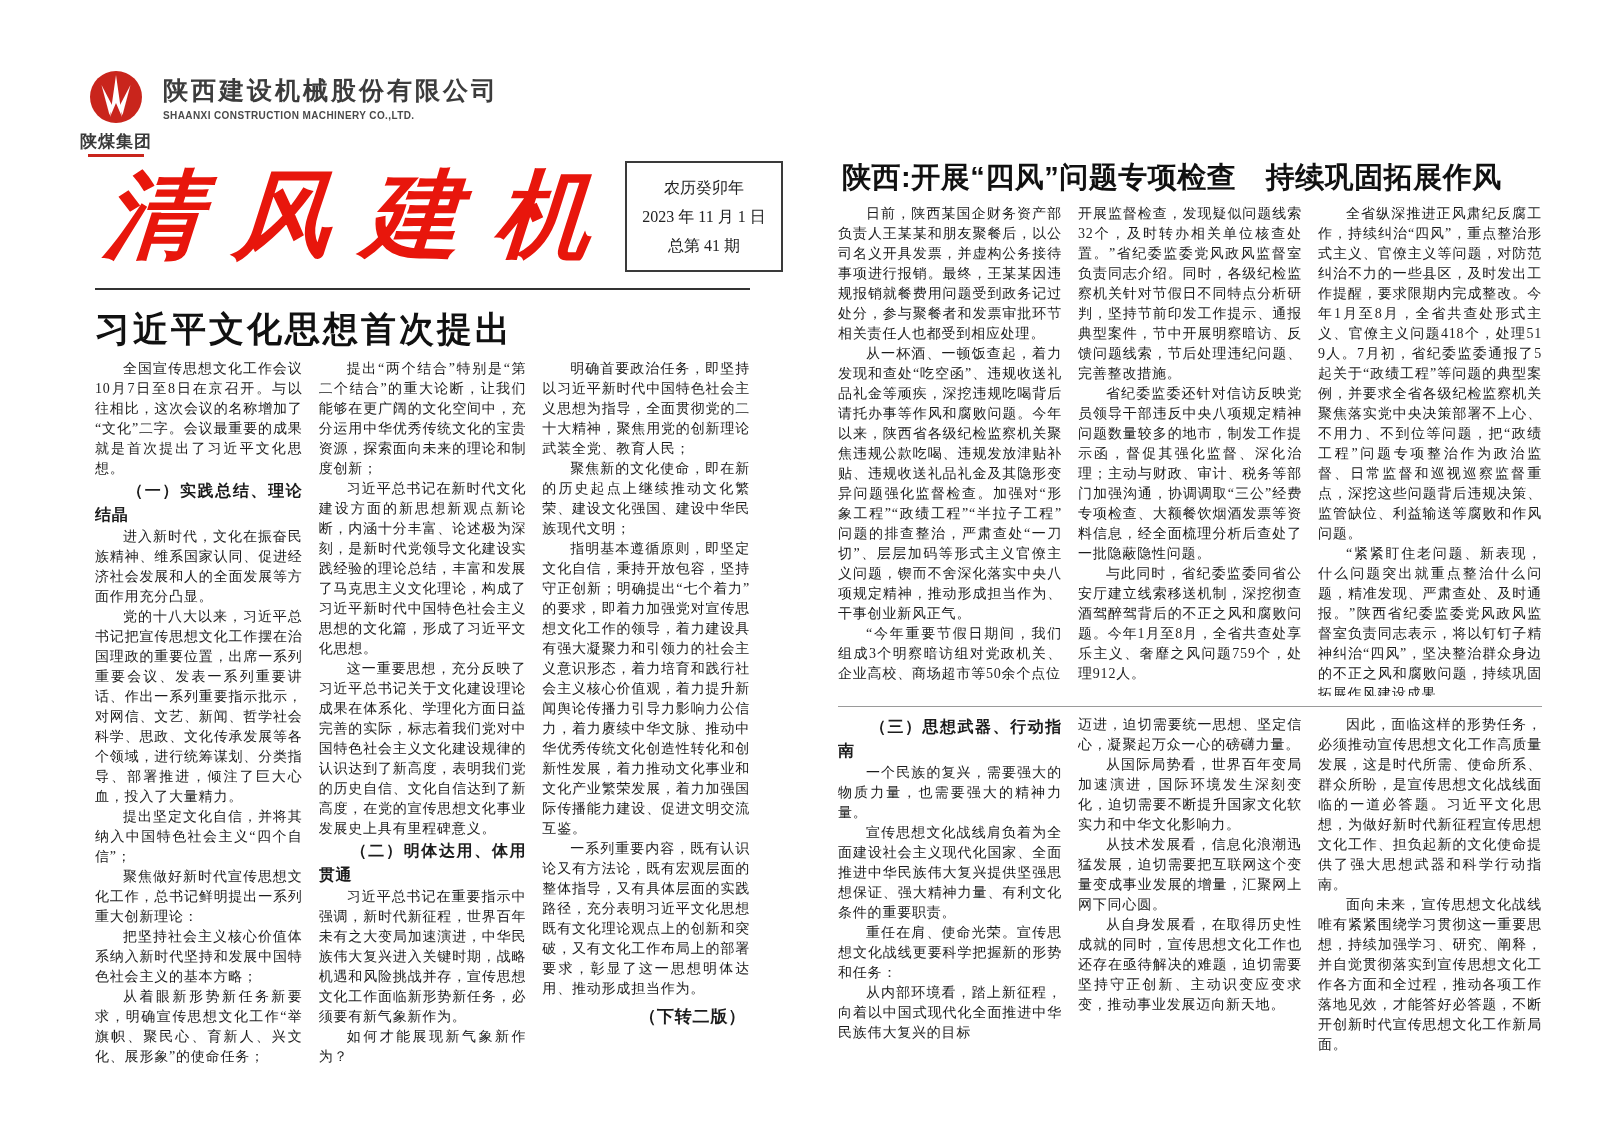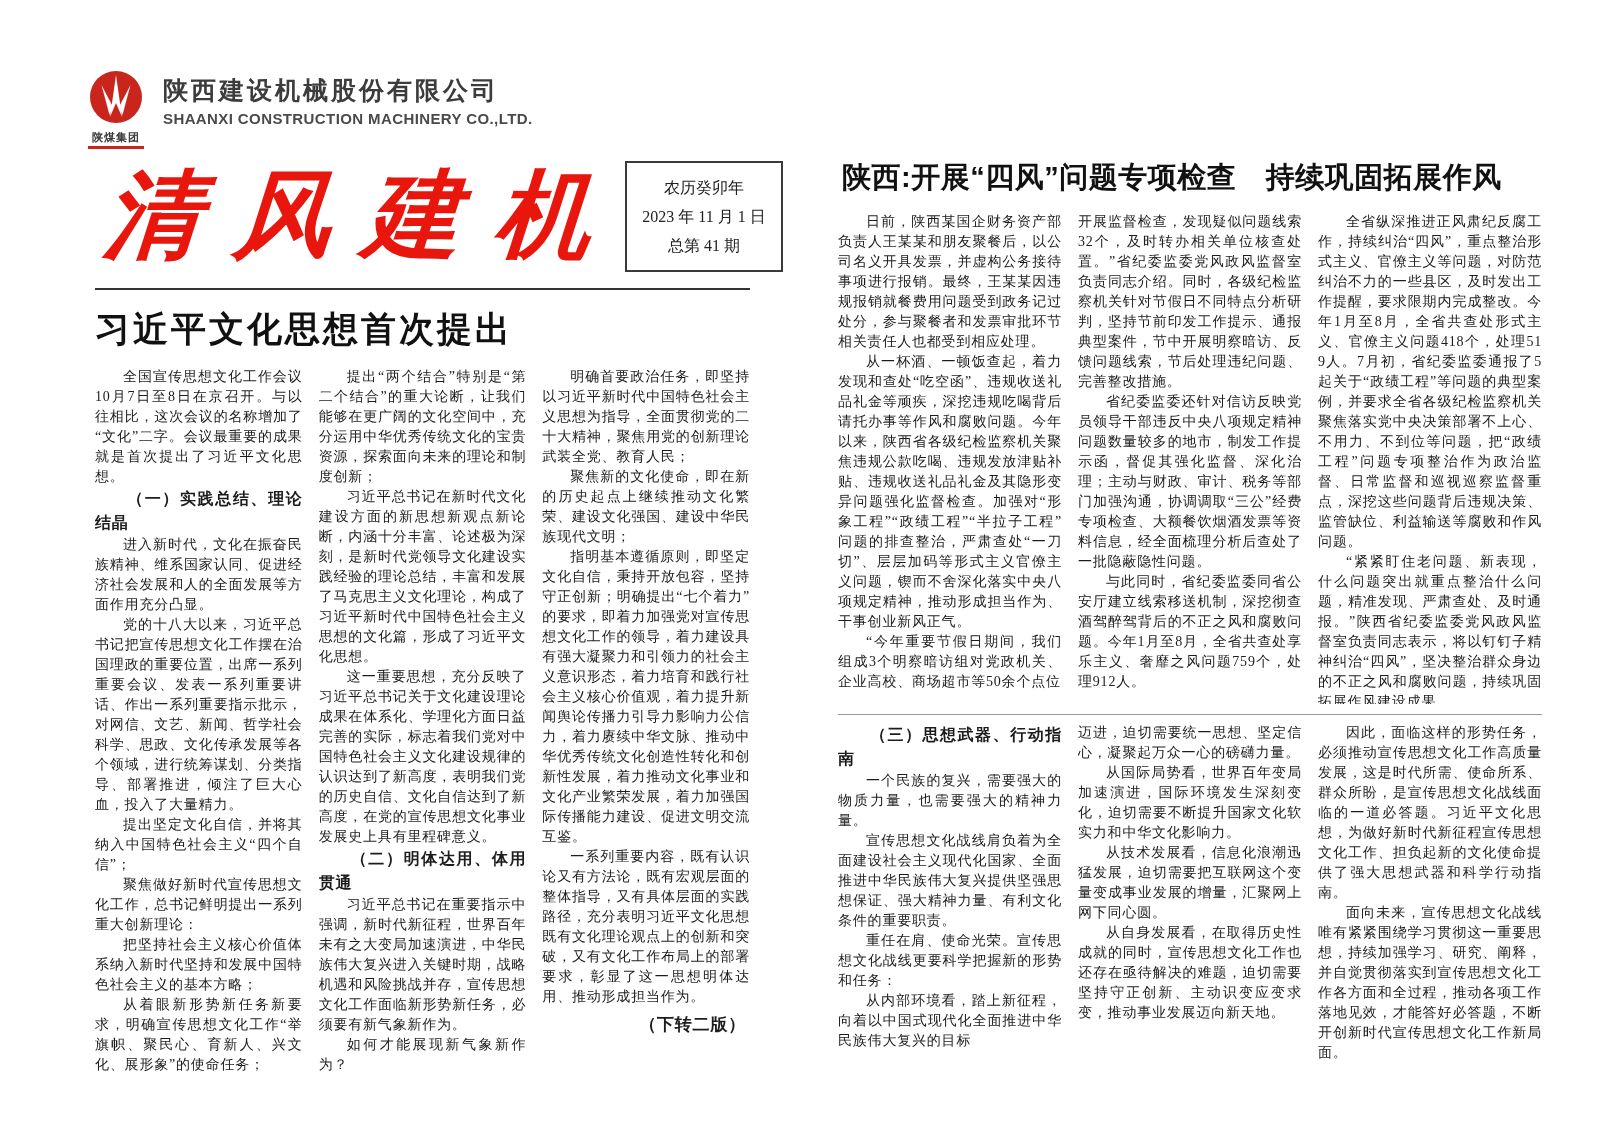--- a/index.html
+++ b/index.html
@@ -3,41 +3,41 @@
 <meta charset="utf-8">
 <style>
   * { margin:0; padding:0; box-sizing:border-box; }
   html,body { background:#ffffff; }
   body { font-family:"Liberation Serif", serif; color:#1e1e1e; }
   .page { position:relative; width:1600px; height:1131px; background:#fff; overflow:hidden; }
 
   
   .company-header { position:absolute; left:85px; top:70px; display:flex; align-items:flex-start; }
   .logo-wrap { display:flex; flex-direction:column; align-items:center; width:62px; }
-  .logo-caption { font-family:"Liberation Sans", sans-serif; font-size:11px; font-weight:bold; color:#3a3a3a; margin-top:2px; letter-spacing:1px; white-space:nowrap; }
+  .logo-caption { font-family:"Liberation Sans", sans-serif; font-size:17px; font-weight:bold; color:#3a3a3a; margin-top:2px; letter-spacing:1px; white-space:nowrap; }
   .logo-bar { width:56px; height:3px; background:#c9251c; margin-top:1px; }
   .company-names { margin-left:16px; padding-top:4px; }
   .company-cn { font-family:"Liberation Sans", sans-serif; font-size:25px; font-weight:bold; color:#3c3c3c; letter-spacing:3px; }
-  .company-en { font-family:"Liberation Sans", sans-serif; font-size:15px; font-weight:bold; color:#4a4a4a; letter-spacing:0.4px; margin-top:3px; }
+  .company-en { font-family:"Liberation Sans", sans-serif; font-size:10px; font-weight:bold; color:#4a4a4a; letter-spacing:0.4px; margin-top:3px; }
 
   
   .left-half { position:absolute; left:95px; top:152px; width:655px; }
   .masthead-row { display:flex; align-items:center; height:128px; }
   .masthead-title { flex:1; text-align:center; font-size:96px; font-weight:bold; font-style:italic; color:#e8160c; letter-spacing:34px; transform:skewX(-4deg); line-height:1; padding-left:10px; white-space:nowrap; }
   .date-box { width:158px; border:2px solid #3a3a3a; padding:10px 6px; text-align:center; font-size:16px; line-height:29px; color:#222; flex-shrink:0; margin-right:2px; }
   .left-rule { border-top:2px solid #333; margin-top:8px; }
   .left-title { text-align:left; font-size:35px; font-weight:900; letter-spacing:3px; color:#111; margin-top:16px; font-family:"Liberation Serif", serif; }
 
   
   .right-half { position:absolute; left:838px; top:158px; width:704px; }
   .right-title { font-family:"Liberation Sans", sans-serif; font-size:29px; font-weight:bold; color:#111; white-space:nowrap; letter-spacing:0.5px; margin-left:4px; }
   .right-divider { border-top:1px solid #9a9a9a; margin:10px 0 8px 0; }
 
   
-  .cols { display:flex; gap:16px; margin-top:14px; }
+  .cols { display:flex; gap:16px; margin-top:6px; }
   .col { flex:1; overflow:hidden; }
   .cols-left  { height:732px; }
   .cols-rtop  { height:492px; }
   .cols-rbot  { height:378px; margin-top:0; }
 
   .col p { font-size:14px; line-height:20px; letter-spacing:0.8px; text-align:justify; text-justify:inter-ideograph; word-break:break-all; color:#1c1c1c; }
   .t-para { text-indent:2em; }
   .t-cont { text-indent:0; }
   .t-head { text-indent:2em; font-family:"Liberation Sans", sans-serif; font-weight:bold; font-size:16px !important; line-height:24px !important; color:#000; letter-spacing:0.5px; }
   .t-note { text-align:right !important; font-family:"Liberation Sans", sans-serif; font-weight:bold; font-size:17px !important; margin-top:8px; padding-right:4px; letter-spacing:1px; }

